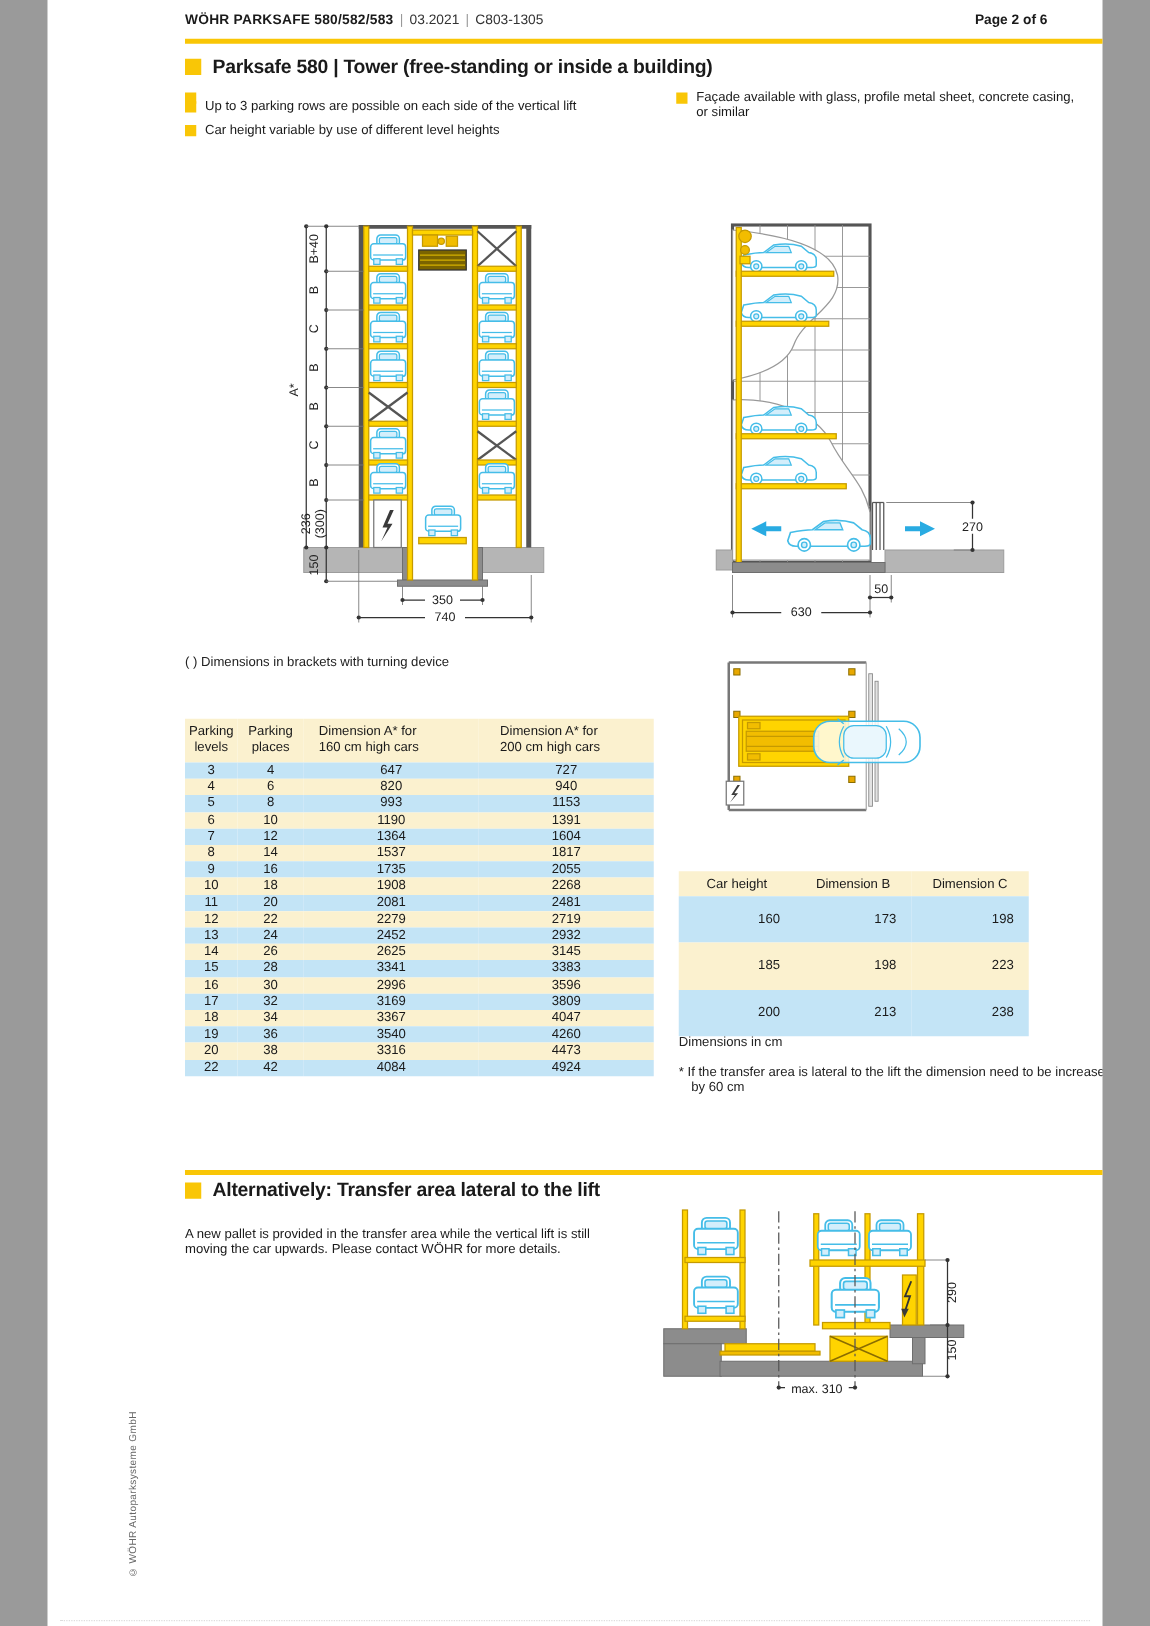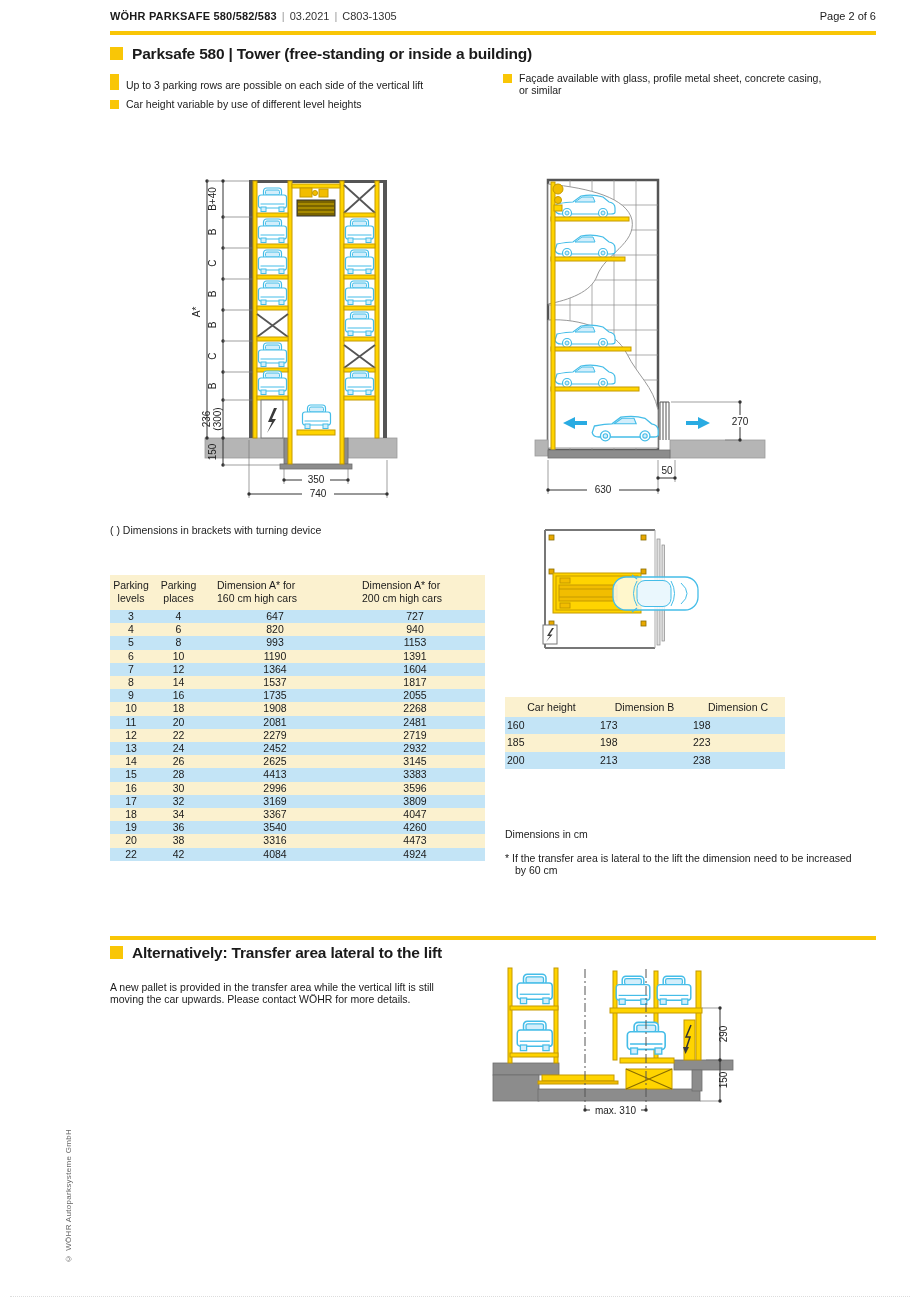--- a/index.html
+++ b/index.html
@@ -1,27 +1,27 @@
 <!DOCTYPE html>
 <html><head>
 <meta charset="utf-8">
 <style>
   html,body { margin:0; padding:0; background:#9a9a9a; }
   .page {
-    position:relative; width:920px; height:1301px; margin:0 auto;
+    position:relative; width:844px; height:1301px; margin:0 auto;
     background:#ffffff; overflow:hidden;
     font-family:"Liberation Sans", sans-serif; color:#1a1a1a;
     --accent:#f9c606; --cream:#fbf1cf; --blue:#c3e4f6; --dyellow:#ffd400; --carblue:#45bde8;
   }
   
   .hdr { position:absolute; left:110px; right:44px; top:10px; font-size:11px; }
   .hdr .brand { font-weight:bold; letter-spacing:.2px; }
   .hdr .sep { color:#999; margin:0 5px; font-weight:normal; }
   .hdr .meta { color:#333; }
-  .hdr .pg { position:absolute; right:0; top:0; font-weight:normal; }
+  .hdr .pg { position:absolute; right:0; top:0; font-weight:bold; }
   .rule { position:absolute; left:110px; width:766px; height:4px; background:var(--accent); }
   .rule1 { top:31px; } .rule2 { top:936px; }
   
   .sq { position:absolute; width:13px; height:13px; background:var(--accent); }
   .title { position:absolute; left:132px; font-size:15.5px; font-weight:bold; letter-spacing:-.2px; }
   
   .bullets { position:absolute; top:72px; font-size:10.5px; line-height:12px; }
   .bullets.bl { left:110px; width:360px; }
   .bullets.br { left:503px; width:370px; }
   .bullet { position:relative; padding-left:16px; margin-bottom:7px; white-space:pre-line; }
@@ -32,21 +32,21 @@
   .t1 { position:absolute; left:110px; top:575px; width:375px; table-layout:fixed; font-size:10.5px; }
   .t1 th { background:var(--cream); font-weight:normal; white-space:pre-line; line-height:13px;
            padding:4px 0 5px 0; vertical-align:top; text-align:center; height:26px; }
   .t1 th.lft { text-align:left; }
   .t1 th.p3 { padding-left:12px; } .t1 th.p4 { padding-left:17px; }
   .t1 td { text-align:center; height:13.2px; line-height:13.2px; padding:0; font-size:10.5px; }
   .t1 tbody tr:nth-child(odd) td { background:var(--blue); }
   .t1 tbody tr:nth-child(even) td { background:var(--cream); }
   .t2 { position:absolute; left:505px; top:697px; width:280px; table-layout:fixed; font-size:10.5px; }
   .t2 th { background:var(--cream); font-weight:normal; height:20px; text-align:center; padding:0; }
-  .t2 td { text-align:left; height:13.3px; line-height:13.3px; padding:2px; }
+  .t2 td { text-align:right; height:13.3px; line-height:13.3px; padding:12px; }
   .t2 tbody tr:nth-child(odd) td { background:var(--blue); }
   .t2 tbody tr:nth-child(even) td { background:var(--cream); }
   .hang { padding-left:10px; text-indent:-10px; line-height:12px; }
   .para { position:absolute; left:110px; top:981px; width:345px; font-size:10.5px; line-height:12px; }
   .copyright { position:absolute; left:64px; bottom:38px; writing-mode:vertical-rl;
                transform:rotate(180deg); font-size:8px; color:#666; letter-spacing:.3px; }
   .page-edge { position:absolute; left:10px; right:10px; bottom:4px; border-top:1px dotted #ddd; }
   
   svg { position:absolute; overflow:visible; }
   .yel { fill:var(--dyellow); stroke:#c59a00; stroke-width:1; }
@@ -461,21 +461,21 @@
         </tr>
         <tr>
           <td>14</td>
           <td>26</td>
           <td>2625</td>
           <td>3145</td>
         </tr>
         <tr>
           <td>15</td>
           <td>28</td>
-          <td>4413</td>
+          <td>3341</td>
           <td>3383</td>
         </tr>
         <tr>
           <td>16</td>
           <td>30</td>
           <td>2996</td>
           <td>3596</td>
         </tr>
         <tr>
           <td>17</td>

